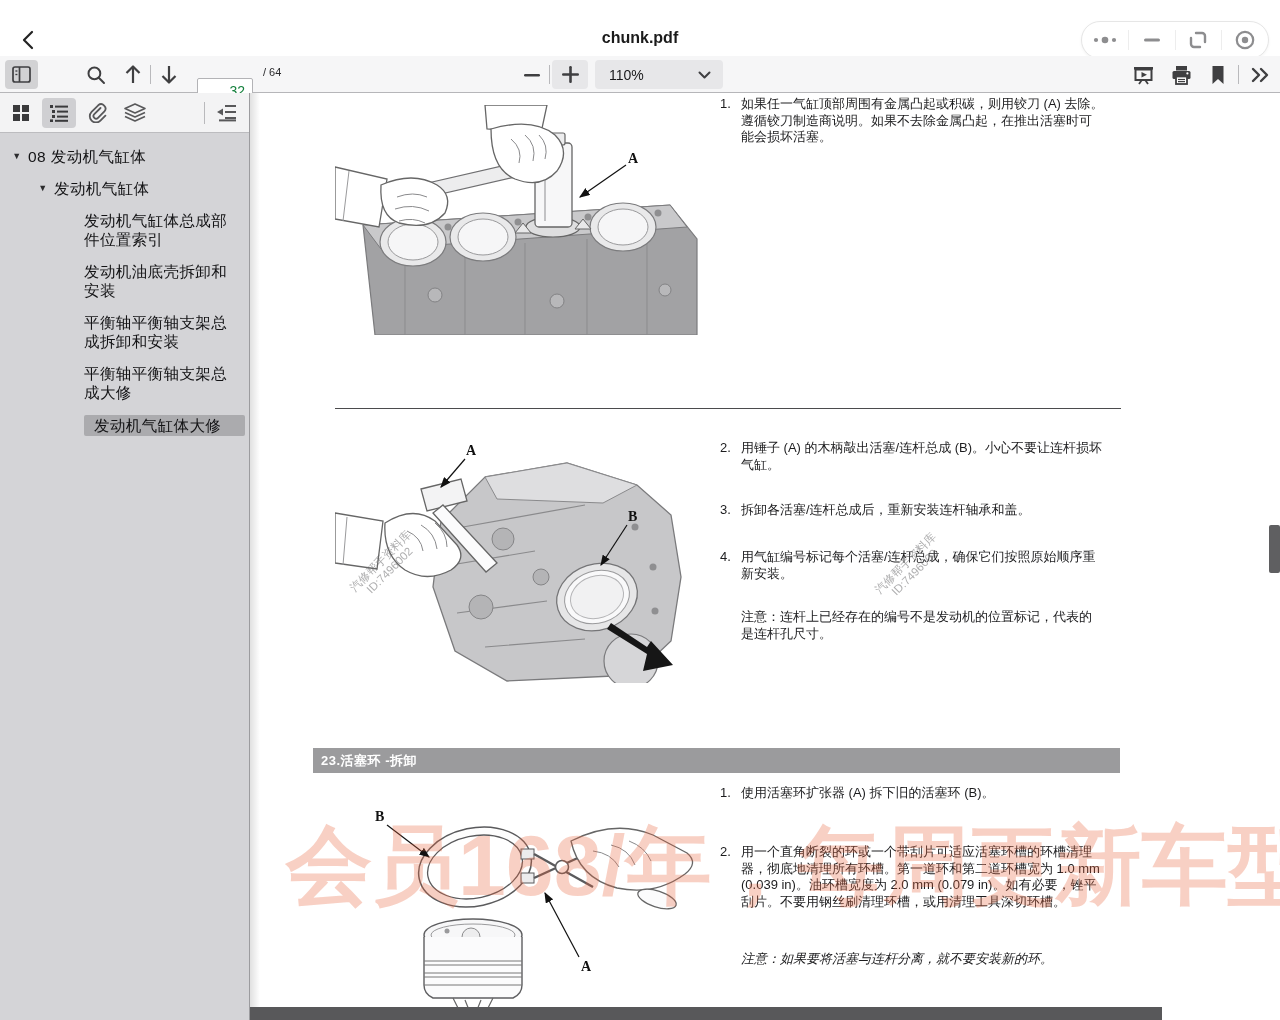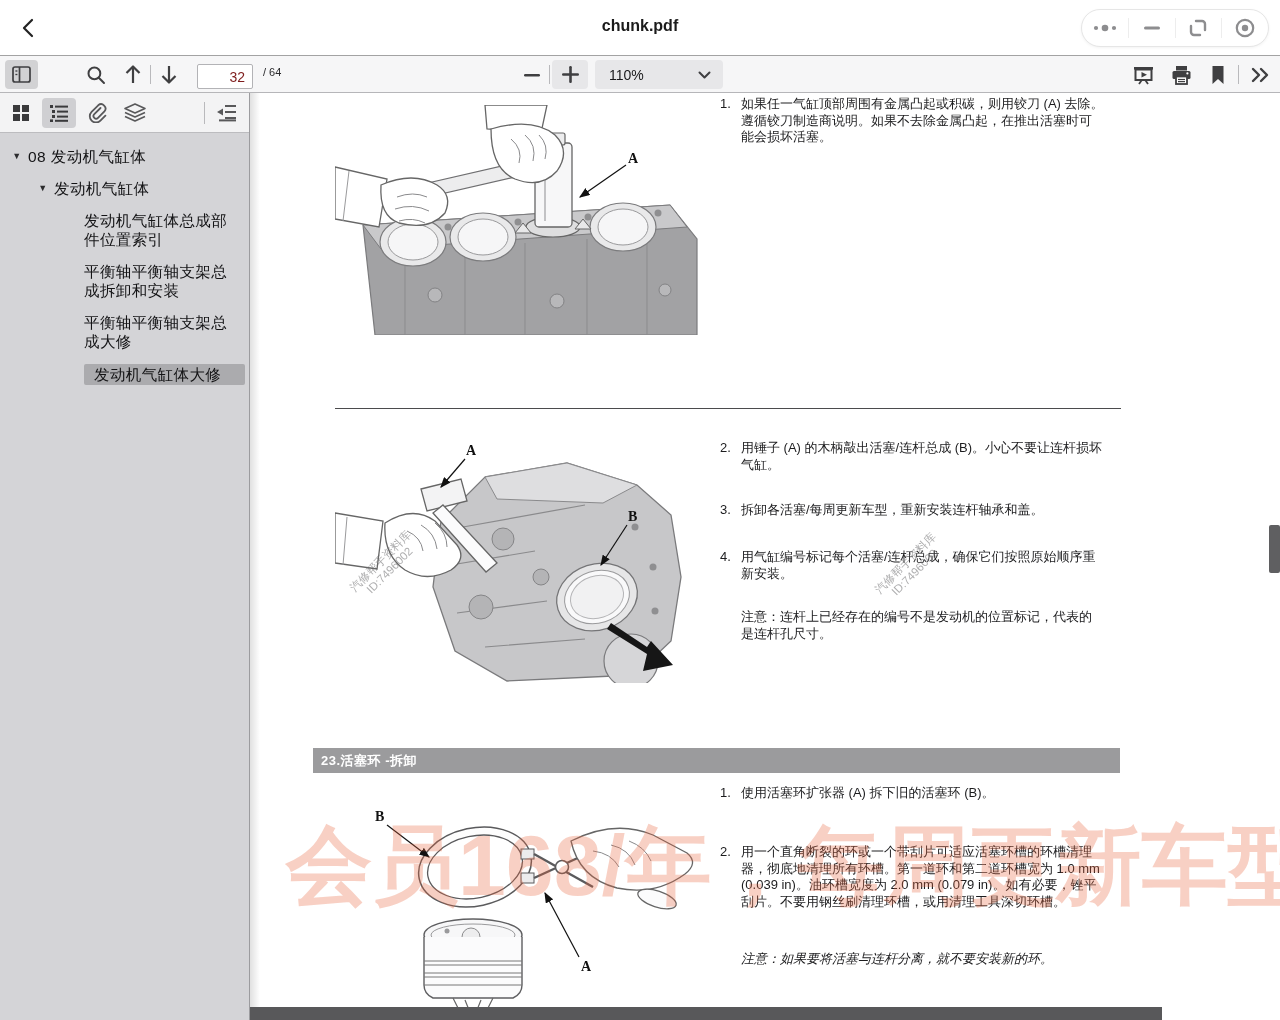--- a/index.html
+++ b/index.html
@@ -1,41 +1,41 @@
 <!DOCTYPE html>
 <html><head>
 <meta charset="utf-8">
 <style>
   * { margin:0; padding:0; box-sizing:border-box; }
   html,body { width:1280px; height:1020px; overflow:hidden;
     font-family:"Liberation Sans","DejaVu Sans",sans-serif; background:#fff; }
 
   
-  .titlebar { position:absolute; left:0; top:0; width:1280px; height:56px;
+  .titlebar { position:absolute; left:0; top:12px; width:1280px; height:56px;
     background:#fff; border-bottom:1px solid #a3a3a3; }
   .back-btn { position:absolute; left:14px; top:14px; width:28px; height:28px;
     display:flex; align-items:center; justify-content:center; cursor:pointer; }
   .doc-title { position:absolute; left:0; right:0; top:17px; text-align:center;
     font-size:16px; font-weight:700; color:#1b1b1b; }
   .capsule { position:absolute; right:11px; top:9px; width:188px; height:38px;
     background:#fff; border:1px solid #e6e6e6; border-radius:19px;
     box-shadow:0 1px 3px rgba(0,0,0,.05); display:flex; align-items:center; }
   .capsule .seg { flex:1; height:100%; display:flex; align-items:center; justify-content:center; cursor:pointer; }
   .capsule .divider { width:1px; height:20px; background:#ededed; }
 
   
   .toolbar { position:absolute; left:0; top:56px; width:1280px; height:37px;
     background:#f6f6f7; border-bottom:1px solid #b6b6b9; }
   .tb-btn { position:absolute; top:4px; height:29px; display:flex; align-items:center;
     justify-content:center; border-radius:4px; cursor:pointer; }
   .tb-btn.toggled { background:#d2d2d4; }
   .tb-sep { position:absolute; top:9px; width:1px; height:19px; background:#b9b9bc; }
-  .page-input { position:absolute; left:197px; top:8px; width:56px; height:25px;
+  .page-input { position:absolute; left:197px; top:22px; width:56px; height:25px;
     border:1px solid #b3b3b6; border-radius:2px; background:#fff; text-align:right;
-    padding-right:7px; font-size:14px; color:#7f1d1d; font-family:inherit; }
+    padding-right:7px; font-size:14px; color:#15803d; font-family:inherit; }
   .page-total { position:absolute; left:263px; top:10px; font-size:11px; color:#2a2a2c; }
   .zoom-select { position:absolute; left:595px; top:4px; width:128px; height:29px;
     background:#e7e7e9; border-radius:4px; display:flex; align-items:center;
     padding:0 12px 0 14px; font-size:14px; color:#18181a; cursor:pointer; }
   .zoom-select .zv { flex:1; }
   .plusbtn { left:552px; width:36px; background:#e7e7e9; }
 
   
   .sidebar { position:absolute; left:0; top:93px; width:250px; bottom:0; background:#d4d4d7;
     border-right:1px solid #9c9c9f; }
@@ -261,20 +261,21 @@
   <div class="outline">
     <div class="o-row o-l1">
       <span class="caret">▼</span>
       <span>08 发动机气缸体</span>
     </div>
     <div class="o-row o-l2">
       <span class="caret">▼</span>
       <span>发动机气缸体</span>
     </div>
     <div class="o-item">发动机气缸体总成部件位置索引</div>
+    <div class="o-item">发动机油底壳拆卸和安装</div>
     <div class="o-item">平衡轴平衡轴支架总成拆卸和安装</div>
     <div class="o-item">平衡轴平衡轴支架总成大修</div>
     <div class="o-item selected">发动机气缸体大修</div>
   </div>
 </div>
 
 <div class="content">
   <div class="shade"></div>
 
   <div class="pagetext step" style="left:470px; top:3px;">
@@ -366,21 +367,21 @@
       <text x="293" y="86" class="fig-label">B</text>
     </svg>
   </div>
 
   <div class="pagetext step" style="left:470px; top:347px;">
     <span class="num">2.</span>
     <span class="txt">用锤子 (A) 的木柄敲出活塞/连杆总成 (B)。小心不要让连杆损坏气缸。</span>
   </div>
   <div class="pagetext step" style="left:470px; top:409px;">
     <span class="num">3.</span>
-    <span class="txt">拆卸各活塞/每周更新车型，重新安装连杆轴承和盖。</span>
+    <span class="txt">拆卸各活塞/连杆总成后，重新安装连杆轴承和盖。</span>
   </div>
   <div class="pagetext step" style="left:470px; top:456px;">
     <span class="num">4.</span>
     <span class="txt">用气缸编号标记每个活塞/连杆总成，确保它们按照原始顺序重新安装。</span>
   </div>
   <div class="pagetext" style="left:491px; top:516px; width:363px;">注意：连杆上已经存在的编号不是发动机的位置标记，代表的是连杆孔尺寸。</div>
 
   <div class="secbar">23.活塞环 -拆卸</div>
 
   <div class="pagetext step" style="left:470px; top:692px;">

